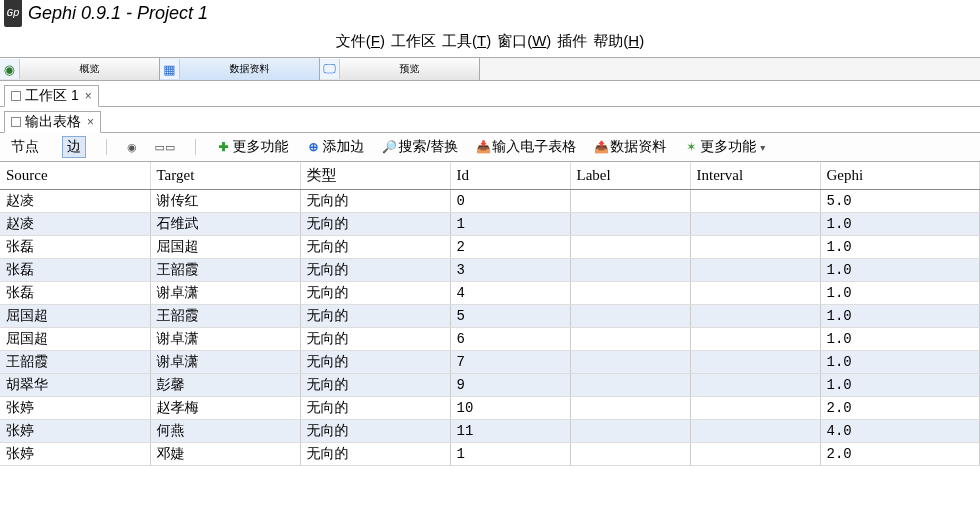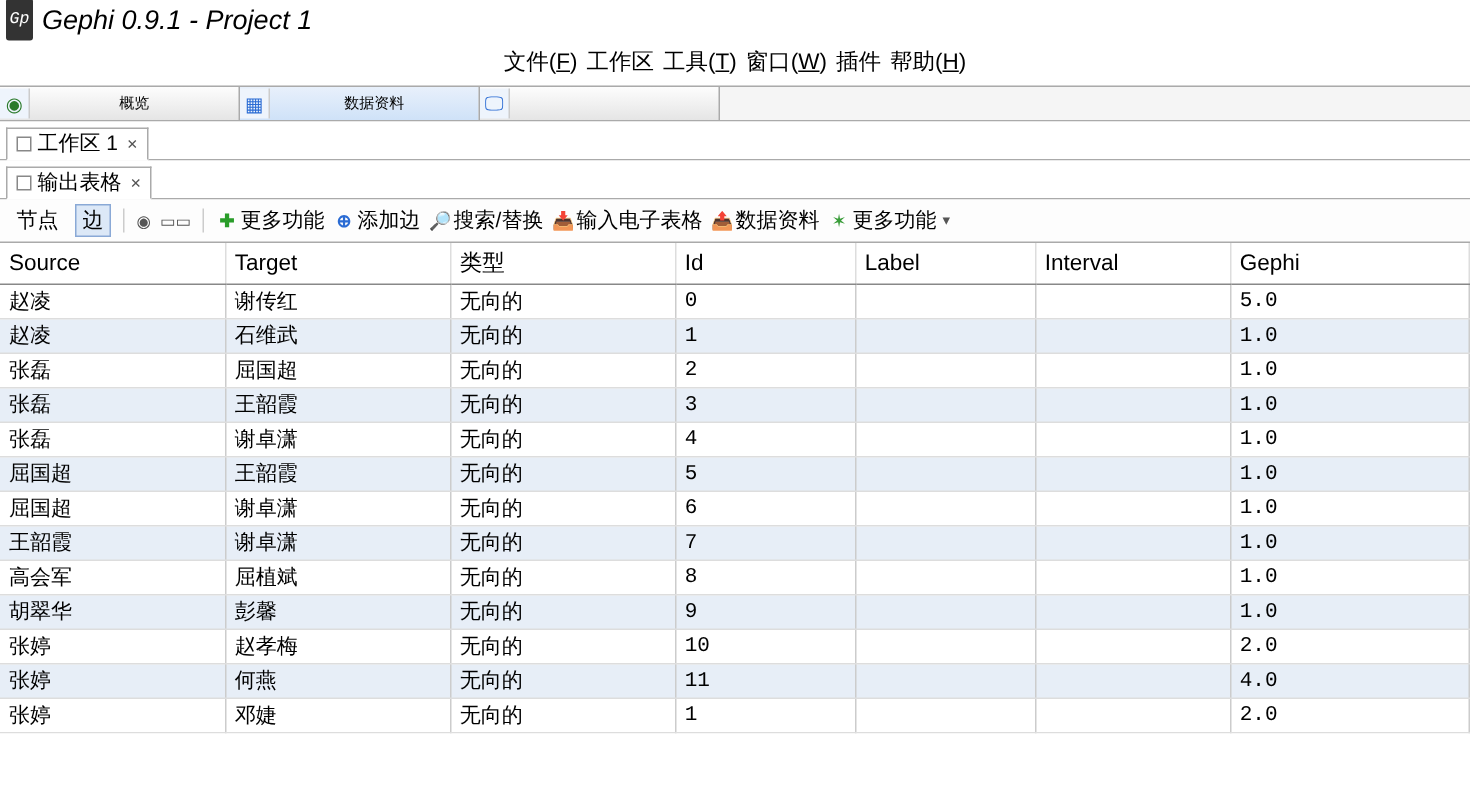--- a/index.html
+++ b/index.html
@@ -91,21 +91,21 @@
     margin-bottom:-1px;
   }
   .ws-tab .sq {
     width:10px;height:10px;background:#fff;border:1px solid #888;margin-right:4px;
   }
   .panel-tabs .sq { background:#fff;border:1px solid #888;width:10px;height:10px;margin-right:4px; display:inline-flex;align-items:center;justify-content:center; }
   .close-x { margin-left:6px;color:#555;cursor:pointer;font-size:12px; }
   .toolbar {
     display:flex;
     align-items:center;
-    gap:6px;
+    gap:18px;
     padding:3px 6px;
     border-bottom:1px solid #aaa;
     font-size:14px;
     background:#fdfdfd;
   }
   .tbtn {
     padding:1px 4px;
     border:1px solid transparent;
   }
   .tbtn.pressed {
@@ -127,21 +127,21 @@
     border-collapse:collapse;
     width:100%;
     font-size:14px;
   }
   table.data th {
     text-align:left;
     font-weight:normal;
     padding:4px 6px;
     border-bottom:1px solid #888;
     border-right:1px solid #ddd;
-    font-family:Liberation Sans, sans-serif;
+    font-family:Liberation Serif, serif;
     font-size:15px;
     background:#fff;
   }
   table.data td {
     padding:2px 6px;
     border-right:1px solid #ccc;
     border-bottom:1px solid #ddd;
     height:22px;
     font-family:"SimSun","Microsoft YaHei",serif;
   }
@@ -179,20 +179,21 @@
   <div class="view-tab active">
     <div class="icon-box">
         <span style="color:#2b6cd4;">▦</span>
       </div>
     <div class="label">数据资料</div>
   </div>
   <div class="view-tab">
     <div class="icon-box">
         <span style="color:#2b6cd4;">🖵</span>
       </div>
+    <div class="label">预览</div>
   </div>
 </div>
 
 <div class="workspace-tabs">
   <div class="ws-tab">
     <span class="sq"></span>
     <span>工作区 1</span>
     <span class="close-x">×</span>
   </div>
 </div>
@@ -318,29 +319,20 @@
         </tr>
         <tr class="alt">
           <td>王韶霞</td>
           <td>谢卓潇</td>
           <td>无向的</td>
           <td class="num">7</td>
           <td></td>
           <td></td>
           <td class="weight">1.0</td>
         </tr>
-        <tr>
-          <td>高会军</td>
-          <td>屈植斌</td>
-          <td>无向的</td>
-          <td class="num">8</td>
-          <td></td>
-          <td></td>
-          <td class="weight">1.0</td>
-        </tr>
         <tr class="alt">
           <td>胡翠华</td>
           <td>彭馨</td>
           <td>无向的</td>
           <td class="num">9</td>
           <td></td>
           <td></td>
           <td class="weight">1.0</td>
         </tr>
         <tr>

